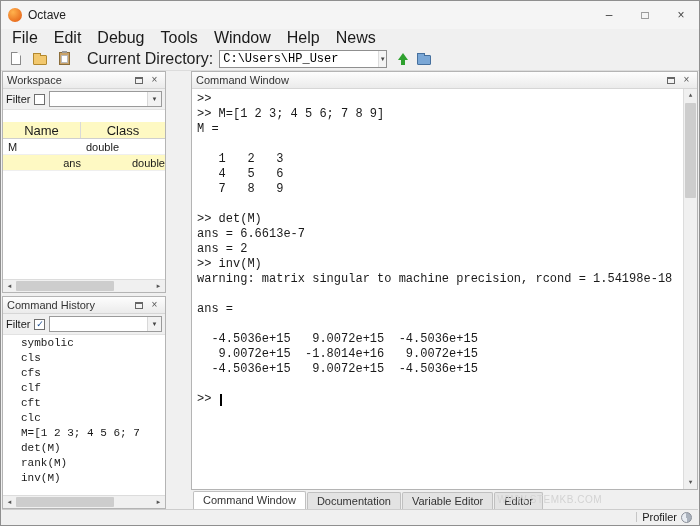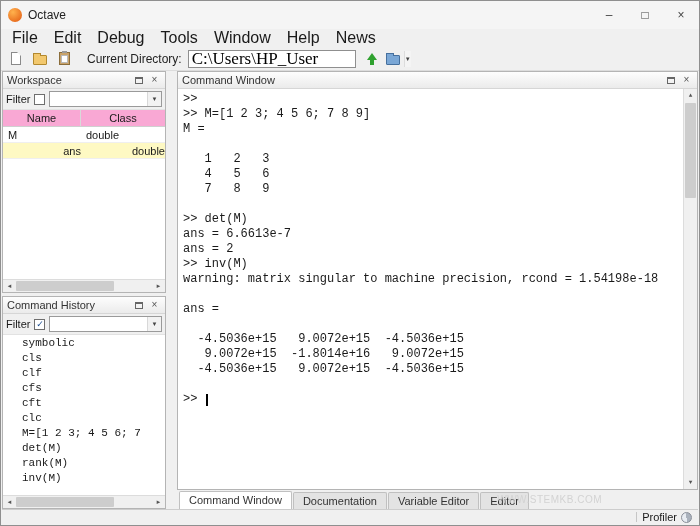--- a/index.html
+++ b/index.html
@@ -21,32 +21,32 @@
   .toolbar{height:24px;display:flex;align-items:center;background:#f0f0f0;border-bottom:1px solid #dcdcdc;padding:0 4px;gap:2px;}
   .tb-btn{width:22px;height:20px;display:flex;align-items:center;justify-content:center;}
   .icon-page{width:10px;height:13px;background:#fff;border:1px solid #8a8a8a;position:relative;}
   .icon-page:after{content:"";position:absolute;right:-1px;top:-1px;width:0;height:0;
      border-top:4px solid #f0f0f0;border-left:4px solid transparent;}
   .icon-folder{width:14px;height:10px;background:#f2c86e;border:1px solid #b3892f;border-radius:1px;position:relative;margin-top:3px;}
   .icon-folder:before{content:"";position:absolute;top:-3px;left:-1px;width:6px;height:2px;background:#f2c86e;border:1px solid #b3892f;border-bottom:none;}
   .icon-clipboard{width:11px;height:13px;background:#c9a36a;border:1px solid #8a6d3b;position:relative;}
   .icon-clipboard:before{content:"";position:absolute;left:1px;top:2px;right:1px;bottom:1px;background:#fff;border:1px solid #b9b9b9;}
   .icon-clipboard:after{content:"";position:absolute;left:2px;top:-2px;width:5px;height:2px;background:#9a9a9a;}
-  .tb-label{margin:0 4px 0 10px;font-size:12px;color:#222;}
+  .tb-label{margin:0 4px 0 10px;font-size:16px;color:#222;}
   .dir-combo{width:168px;height:18px;background:#fff;border:1px solid #8f8f8f;display:flex;align-items:stretch;}
-  .dir-combo input{flex:1;border:none;outline:none;font-family:Liberation Serif, serif;font-size:17px;padding:0 3px;background:transparent;}
+  .dir-combo input{flex:1;border:none;outline:none;font-family:Liberation Mono, monospace;font-size:12px;padding:0 3px;background:transparent;}
   .combo-arrow-btn{width:15px;display:flex;align-items:center;justify-content:center;font-size:6px;color:#444;border-left:1px solid #dcdcdc;background:#f4f4f4;}
   .icon-up-arrow{position:relative;width:10px;height:12px;margin-left:6px;}
   .icon-up-arrow:before{content:"";position:absolute;left:0;top:0;border-left:5px solid transparent;border-right:5px solid transparent;border-bottom:7px solid #2fa12f;}
   .icon-up-arrow:after{content:"";position:absolute;left:3px;top:7px;width:4px;height:5px;background:#2fa12f;}
   .icon-folder-blue{width:14px;height:10px;background:#7aa7d6;border:1px solid #46709e;border-radius:1px;position:relative;margin-top:3px;}
   .icon-folder-blue:before{content:"";position:absolute;top:-3px;left:-1px;width:6px;height:2px;background:#7aa7d6;border:1px solid #46709e;border-bottom:none;}
 
   
-  .main{position:absolute;top:70px;left:1px;right:1px;bottom:16px;display:flex;background:#f0f0f0;}
+  .main{position:absolute;top:70px;left:1px;right:1px;bottom:16px;display:flex;background:#f0f0f0;gap:14px;}
   .left-col{width:164px;display:flex;flex-direction:column;gap:3px;}
   .right-col{flex:1;margin-left:11px;display:flex;flex-direction:column;}
 
   .panel{background:#fff;border:1px solid #b4b4b4;display:flex;flex-direction:column;overflow:hidden;}
   .workspace-panel{height:222px;}
   .history-panel{flex:1;}
   .cw-panel{flex:1;}
 
   .panel-header{height:17px;min-height:17px;background:linear-gradient(#fdfdfd,#ebebeb);display:flex;align-items:center;
     padding:0 4px;font-size:11px;color:#333;border-bottom:1px solid #d6d6d6;gap:3px;}
@@ -56,39 +56,39 @@
 
   .filter-row{height:21px;min-height:21px;display:flex;align-items:center;padding:0 3px;gap:4px;background:#f0f0f0;border-bottom:1px solid #e2e2e2;}
   .filter-label{font-size:11px;}
   .checkbox{width:11px;height:11px;border:1px solid #6e6e6e;background:#fff;display:flex;align-items:center;justify-content:center;
     font-size:9px;line-height:1;color:#1b4d8f;}
   .combo{flex:1;height:16px;background:#fff;border:1px solid #9a9a9a;position:relative;}
   .combo .arrow{position:absolute;right:0;top:0;bottom:0;width:14px;display:flex;align-items:center;justify-content:center;
     font-size:6px;color:#444;border-left:1px solid #d8d8d8;background:#f2f2f2;}
 
   
-  .ws-thead{display:flex;height:17px;min-height:17px;border-bottom:1px solid #cfcfcf;background:#f9a8d4;font-size:11px;}
+  .ws-thead{display:flex;height:17px;min-height:17px;border-bottom:1px solid #cfcfcf;background:#fef9c3;font-size:13px;margin-top:12px;}
   .ws-th{display:flex;align-items:center;justify-content:center;border-right:1px solid #d9d9d9;}
   .ws-th.name{width:78px;}
   .ws-th.cls{flex:1;border-right:none;}
   .ws-body{flex:1;background:#fff;overflow:hidden;}
   .ws-row{display:flex;height:16px;align-items:center;font-size:11px;border-bottom:1px solid #efefef;}
   .ws-row.selected{background:#fef9c3;text-align:right;}
   .ws-cell.name{width:78px;padding-left:5px;}
   .ws-cell.cls{flex:1;padding-left:5px;}
 
   
   .hscroll{height:13px;min-height:13px;background:#f0f0f0;border-top:1px solid #dcdcdc;display:flex;align-items:center;}
   .hs-btn{width:13px;height:12px;display:flex;align-items:center;justify-content:center;font-size:6px;color:#555;}
   .hs-track{flex:1;height:12px;position:relative;}
   .hs-thumb{position:absolute;left:0;top:1px;height:10px;width:72%;background:#cdcdcd;border-radius:1px;}
 
   
   .hist-list{flex:1;background:#fff;overflow:hidden;font-family:"Liberation Mono","DejaVu Sans Mono",monospace;font-size:11px;padding-top:1px;}
-  .hist-item{height:15px;line-height:15px;padding-left:3px;white-space:pre;overflow:hidden;margin-left:16px;}
+  .hist-item{height:15px;line-height:15px;padding-left:18px;white-space:pre;overflow:hidden;}
 
   
   .terminal{flex:1;position:relative;background:#fff;overflow:hidden;
     font-family:"Liberation Mono","DejaVu Sans Mono",monospace;font-size:12px;padding:3px 20px 3px 5px;cursor:text;}
   .term-line{min-height:15px;line-height:15px;white-space:pre;}
   .prompt-line{line-height:15px;white-space:pre;display:flex;align-items:center;}
   .cursor{display:inline-block;width:2px;height:12px;background:#000;margin-left:1px;}
   .vscroll{position:absolute;top:0;right:0;bottom:0;width:14px;background:#f0f0f0;border-left:1px solid #dcdcdc;display:flex;flex-direction:column;}
   .vs-btn{height:13px;display:flex;align-items:center;justify-content:center;font-size:6px;color:#555;}
   .vs-track{flex:1;position:relative;}
@@ -220,23 +220,23 @@
           <div class="combo">
             <span class="arrow">▼</span>
           </div>
         </div>
         <div class="hist-list">
 
             <div class="hist-item">symbolic</div>
 
             <div class="hist-item">cls</div>
 
+            <div class="hist-item">cfs</div>
+
             <div class="hist-item">clf</div>
-
-            <div class="hist-item">cfs</div>
 
             <div class="hist-item">cft</div>
 
             <div class="hist-item">clc</div>
 
             <div class="hist-item">M=[1 2 3; 4 5 6; 7</div>
 
             <div class="hist-item">det(M)</div>
 
             <div class="hist-item">rank(M)</div>

